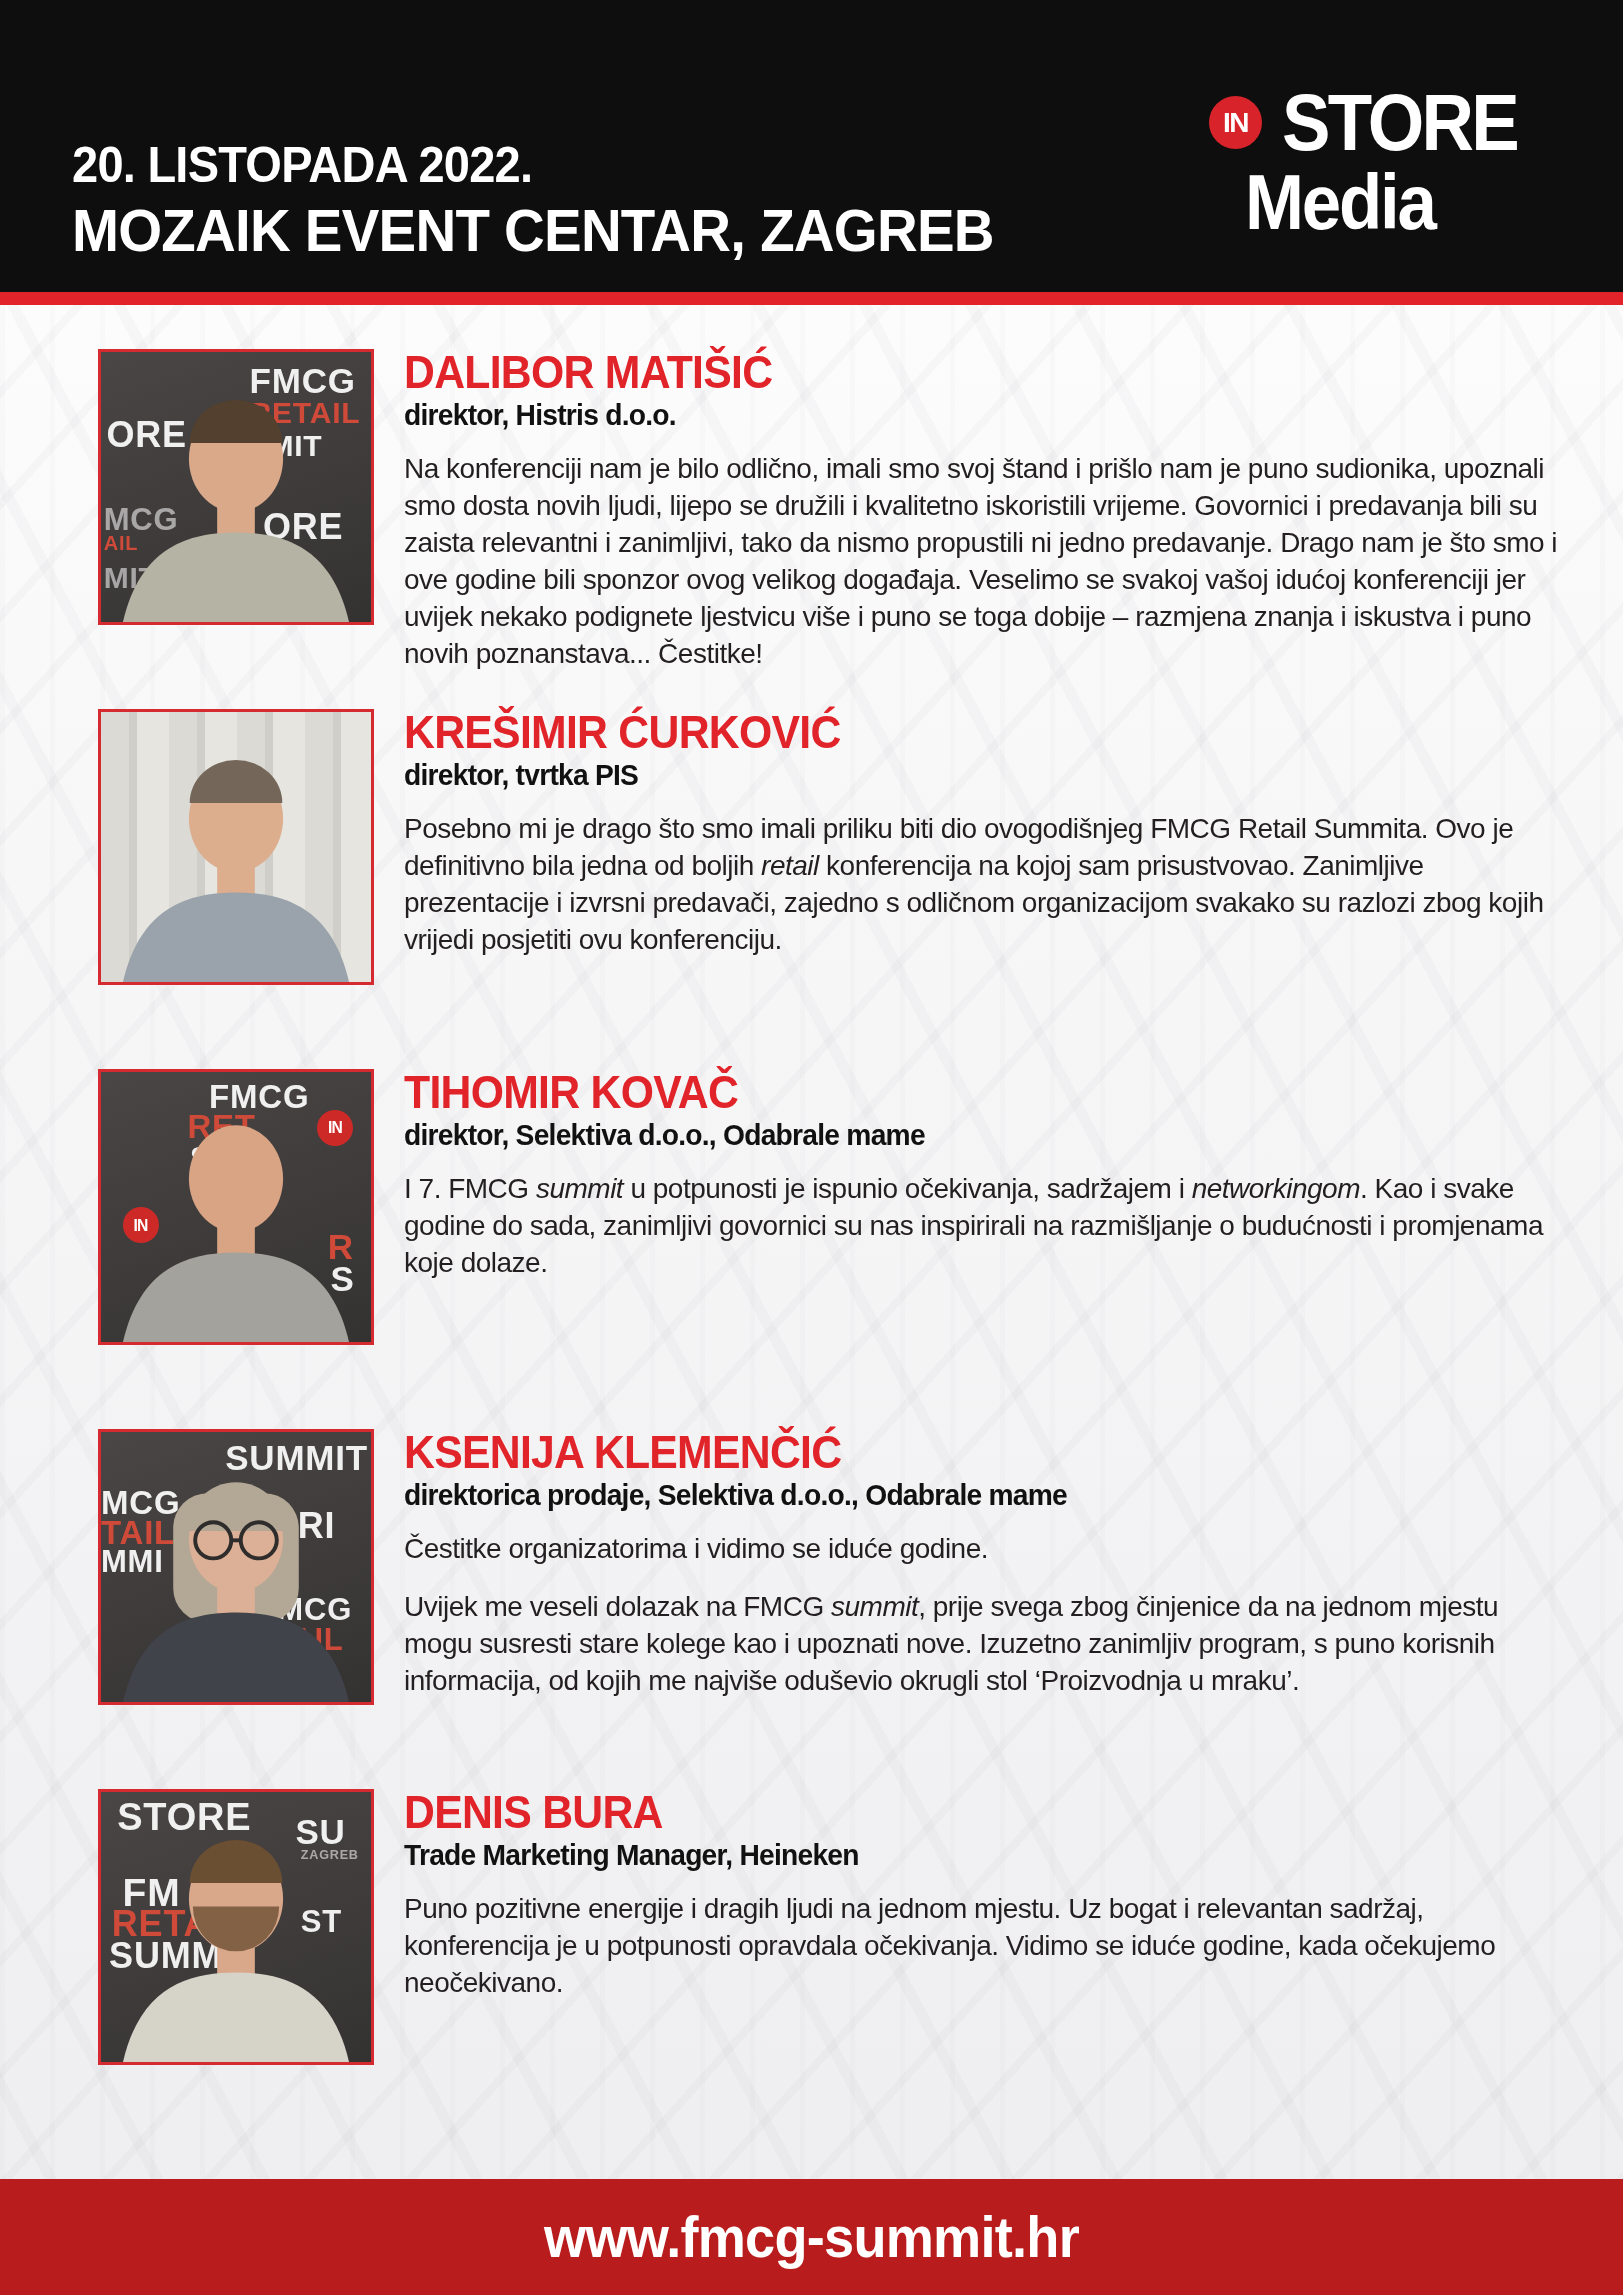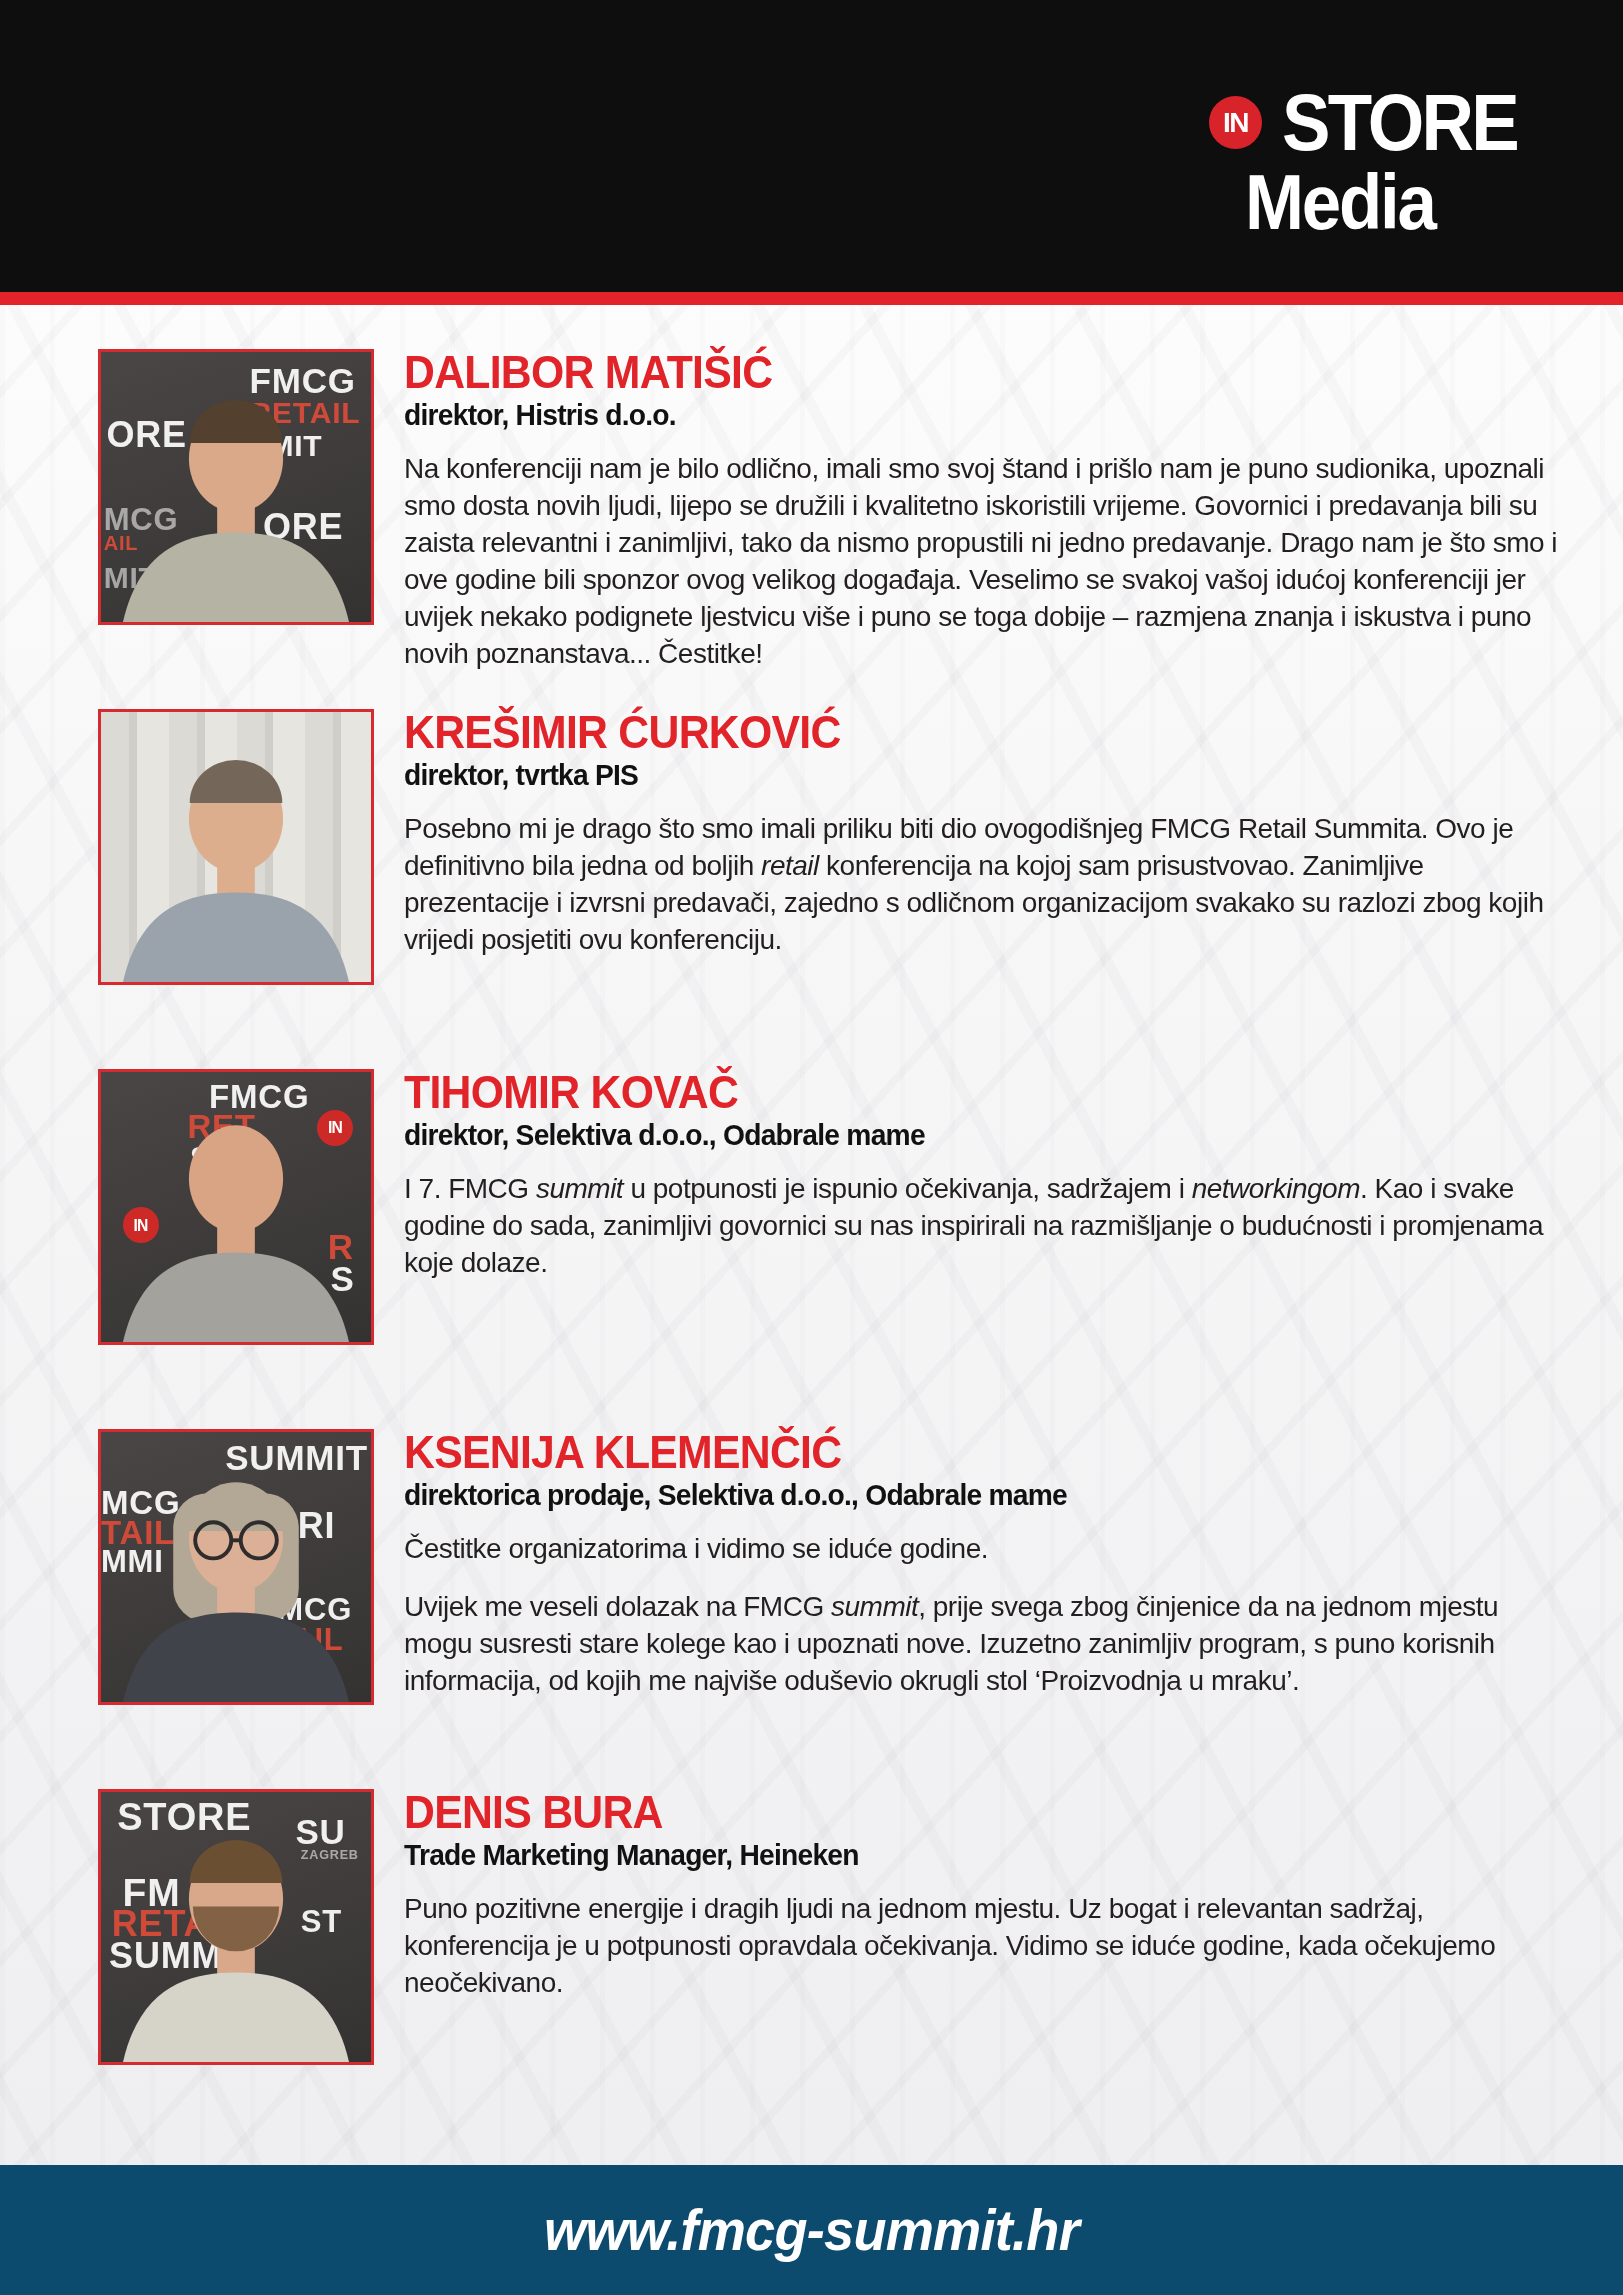--- a/index.html
+++ b/index.html
@@ -39,31 +39,35 @@
          display:flex;align-items:center;justify-content:center;letter-spacing:-0.8px;}
   .silhouette{position:absolute;inset:0;width:100%;height:100%;}
   .t-body{flex:1;min-width:0;padding-top:0;}
   .person-name{margin:0 0 4.7px;color:#e1232a;font-size:46px;font-weight:bold;letter-spacing:-0.8px;
                line-height:1.0;transform:scaleX(.93);transform-origin:left;white-space:nowrap;}
   .person-role{margin:0 0 20.4px;color:#111;font-size:30px;font-weight:bold;letter-spacing:-0.8px;
                line-height:1.0;transform:scaleX(.94);transform-origin:left;white-space:nowrap;}
   .t-text p{margin:0 0 20.4px;font-size:28px;line-height:37px;letter-spacing:-0.5px;color:#231f20;}
   .t-text p:last-child{margin-bottom:0;}
   
-  footer{position:absolute;left:0;right:0;bottom:0;height:130px;background:#0c4a6e;z-index:2;
-         display:flex;align-items:center;justify-content:center;font-style:italic;}
+  footer{position:absolute;left:0;right:0;bottom:0;height:116px;background:#b91c1c;z-index:2;
+         display:flex;align-items:center;justify-content:center;}
   .footer-url{color:#fff;font-weight:bold;font-size:57px;letter-spacing:-0.8px;transform:scaleX(.95);}
 </style>
 </head>
 <body>
 
 <div class="page">
   <div class="bg"></div>
 
   <header>
+    <div class="header-lines">
+      <div class="h-date">20. LISTOPADA 2022.</div>
+      <div class="h-venue">MOZAIK EVENT CENTAR, ZAGREB</div>
+    </div>
     <div class="logo">
       <div class="logo-row">
         <span class="logo-circle">
           <span>IN</span>
         </span>
         <span class="logo-store">STORE</span>
       </div>
       <div class="logo-media">Media</div>
     </div>
   </header>

